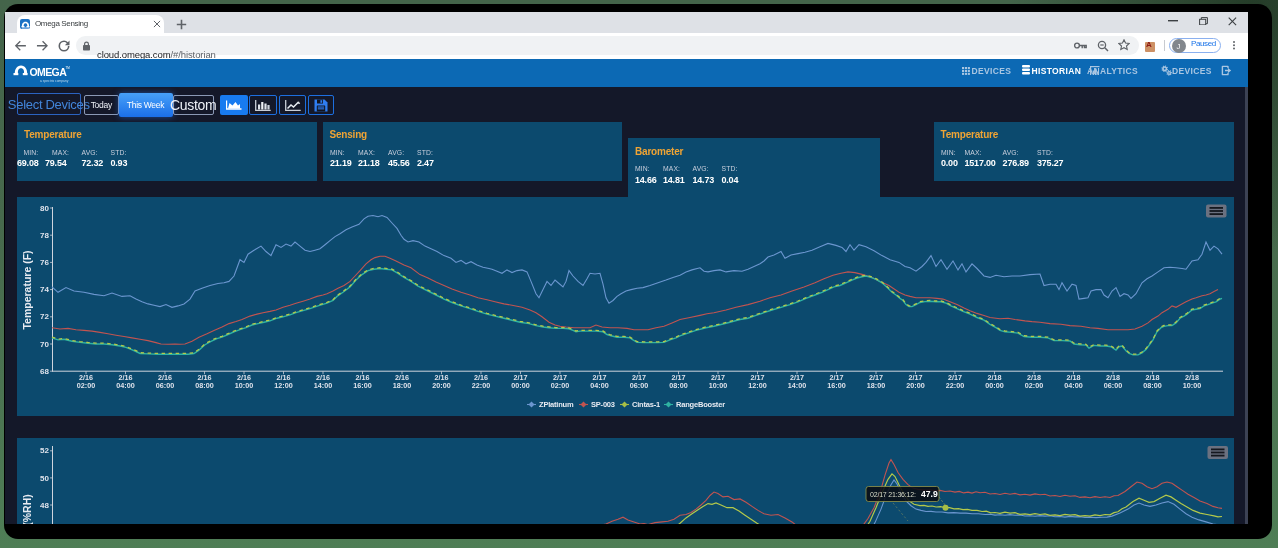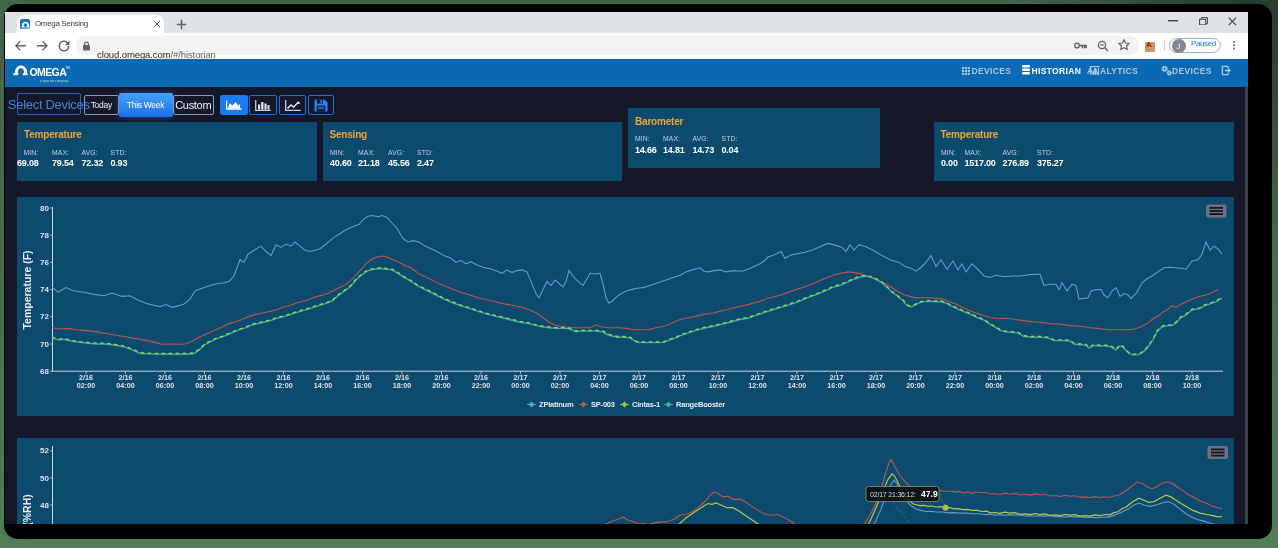--- a/index.html
+++ b/index.html
@@ -143,21 +143,21 @@
   </svg>
 <span class="nav" style="left:1172px">DEVICES</span>
 <svg style="position:absolute;left:1220.5px;top:64.5px" width="11" height="11">
     <path d="M1.6 0.7h5.2c0.5 0 0.9 0.4 0.9 0.9v1.6H6.3V2H2.1v7h4.2v-1.2h1.4v1.6c0 0.5-0.4 0.9-0.9 0.9H1.6c-0.5 0-0.9-0.4-0.9-0.9V1.6c0-0.5 0.4-0.9 0.9-0.9z" fill="#a9c6e2"></path>
     <path d="M7 3l3.2 2.5L7 8V6.3H4V4.7h3z" fill="#a9c6e2"></path>
   </svg>
 
 <div class="btn" style="left:16.5px;top:93px;width:64.5px;height:22.3px;border:1.5px solid #2b63c1;color:#4285d9;font-size:13px;letter-spacing:-0.3px">Select Devices</div>
 <div class="btn" style="left:84px;top:95px;width:34.5px;height:19.5px;border:1px solid #8b99b5;color:#eef1f7;font-size:8.5px;letter-spacing:-0.3px">Today</div>
 <div class="btn" style="left:118.5px;top:93.3px;width:54px;height:23.4px;background:linear-gradient(#47a0f8,#1b6fe8);color:#fff;font-size:8.5px;letter-spacing:-0.3px;box-shadow:0 0 6px rgba(40,120,240,0.55)">This Week</div>
-<div class="btn" style="left:172.5px;top:95px;width:41.5px;height:19.5px;border:1px solid #8b99b5;color:#eef1f7;font-size:11px;letter-spacing:-0.3px">Custom</div>
+<div class="btn" style="left:172.5px;top:95px;width:41.5px;height:19.5px;border:1px solid #8b99b5;color:#eef1f7;font-size:14px;letter-spacing:-0.3px">Custom</div>
 <div class="btn" style="left:220px;top:95px;width:27.5px;height:20px;background:#187bf0"></div>
 <div class="btn" style="left:249px;top:95px;width:27.5px;height:20px;border:1.5px solid #1d6fe0"></div>
 <div class="btn" style="left:278.5px;top:95px;width:27px;height:20px;border:1.5px solid #1d6fe0"></div>
 <div class="btn" style="left:307.5px;top:95px;width:26px;height:20px;border:1.5px solid #1d6fe0"></div>
 <svg style="position:absolute;left:226px;top:100px" width="16" height="11">
     <path d="M0.5 0.5v8.5h15" stroke="#fff" stroke-width="1.4" fill="none"></path>
     <path d="M2 8.5L3.5 3l3 2.5L9.5 2l2.5 3.5 2-1.5v4.5z" fill="#fff"></path>
   </svg>
 <svg style="position:absolute;left:255px;top:99.5px" width="16" height="12">
     <path d="M0.7 0v10.3h15" stroke="#c9ced8" stroke-width="1.3" fill="none"></path>
@@ -180,36 +180,36 @@
     <rect x="3.8" y="9.3" width="6.4" height="1.1" fill="#2f7df0"></rect>
   </svg>
 
 <div class="panel" style="left:17px;top:121.5px;width:300px;height:59.5px">
     <span class="pt">Temperature</span>
     <span class="sl" style="left:6.5px">MIN:</span>
     <span class="sl" style="left:35px">MAX:</span>
     <span class="sl" style="left:64.5px">AVG:</span>
     <span class="sl" style="left:93.5px">STD:</span>
     <span class="sv" style="left:0">69.08</span>
-    <span class="sv" style="left:35px">79.54</span>
+    <span class="sv" style="left:28px">79.54</span>
     <span class="sv" style="left:64.5px">72.32</span>
     <span class="sv" style="left:93.5px">0.93</span>
   </div>
 <div class="panel" style="left:322.5px;top:121.5px;width:299.5px;height:59.5px">
     <span class="pt">Sensing</span>
     <span class="sl" style="left:7.5px">MIN:</span>
     <span class="sl" style="left:35.5px">MAX:</span>
     <span class="sl" style="left:65.5px">AVG:</span>
     <span class="sl" style="left:94.5px">STD:</span>
-    <span class="sv" style="left:7.5px">40.60</span>
+    <span class="sv" style="left:7.5px">21.19</span>
     <span class="sv" style="left:35.5px">21.18</span>
     <span class="sv" style="left:65.5px">45.56</span>
     <span class="sv" style="left:94.5px">2.47</span>
   </div>
-<div class="panel" style="left:628px;top:108px;width:252px;height:59.5px">
+<div class="panel" style="left:628px;top:138px;width:252px;height:59.5px">
     <span class="pt">Barometer</span>
     <span class="sl" style="left:7px">MIN:</span>
     <span class="sl" style="left:35px">MAX:</span>
     <span class="sl" style="left:64.5px">AVG:</span>
     <span class="sl" style="left:93.5px">STD:</span>
     <span class="sv" style="left:7px">14.66</span>
     <span class="sv" style="left:35px">14.81</span>
     <span class="sv" style="left:64.5px">14.73</span>
     <span class="sv" style="left:93.5px">0.04</span>
   </div>

